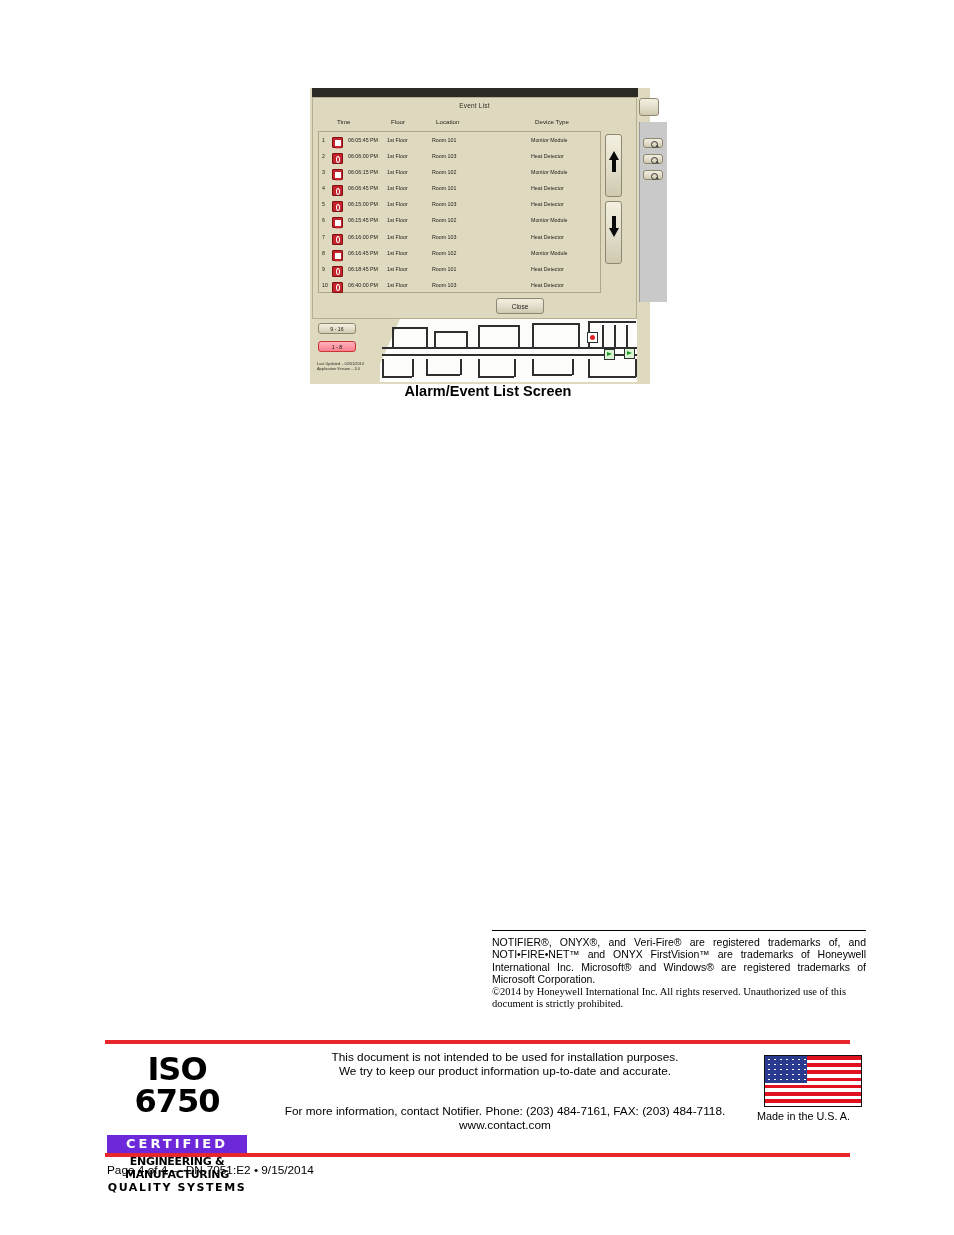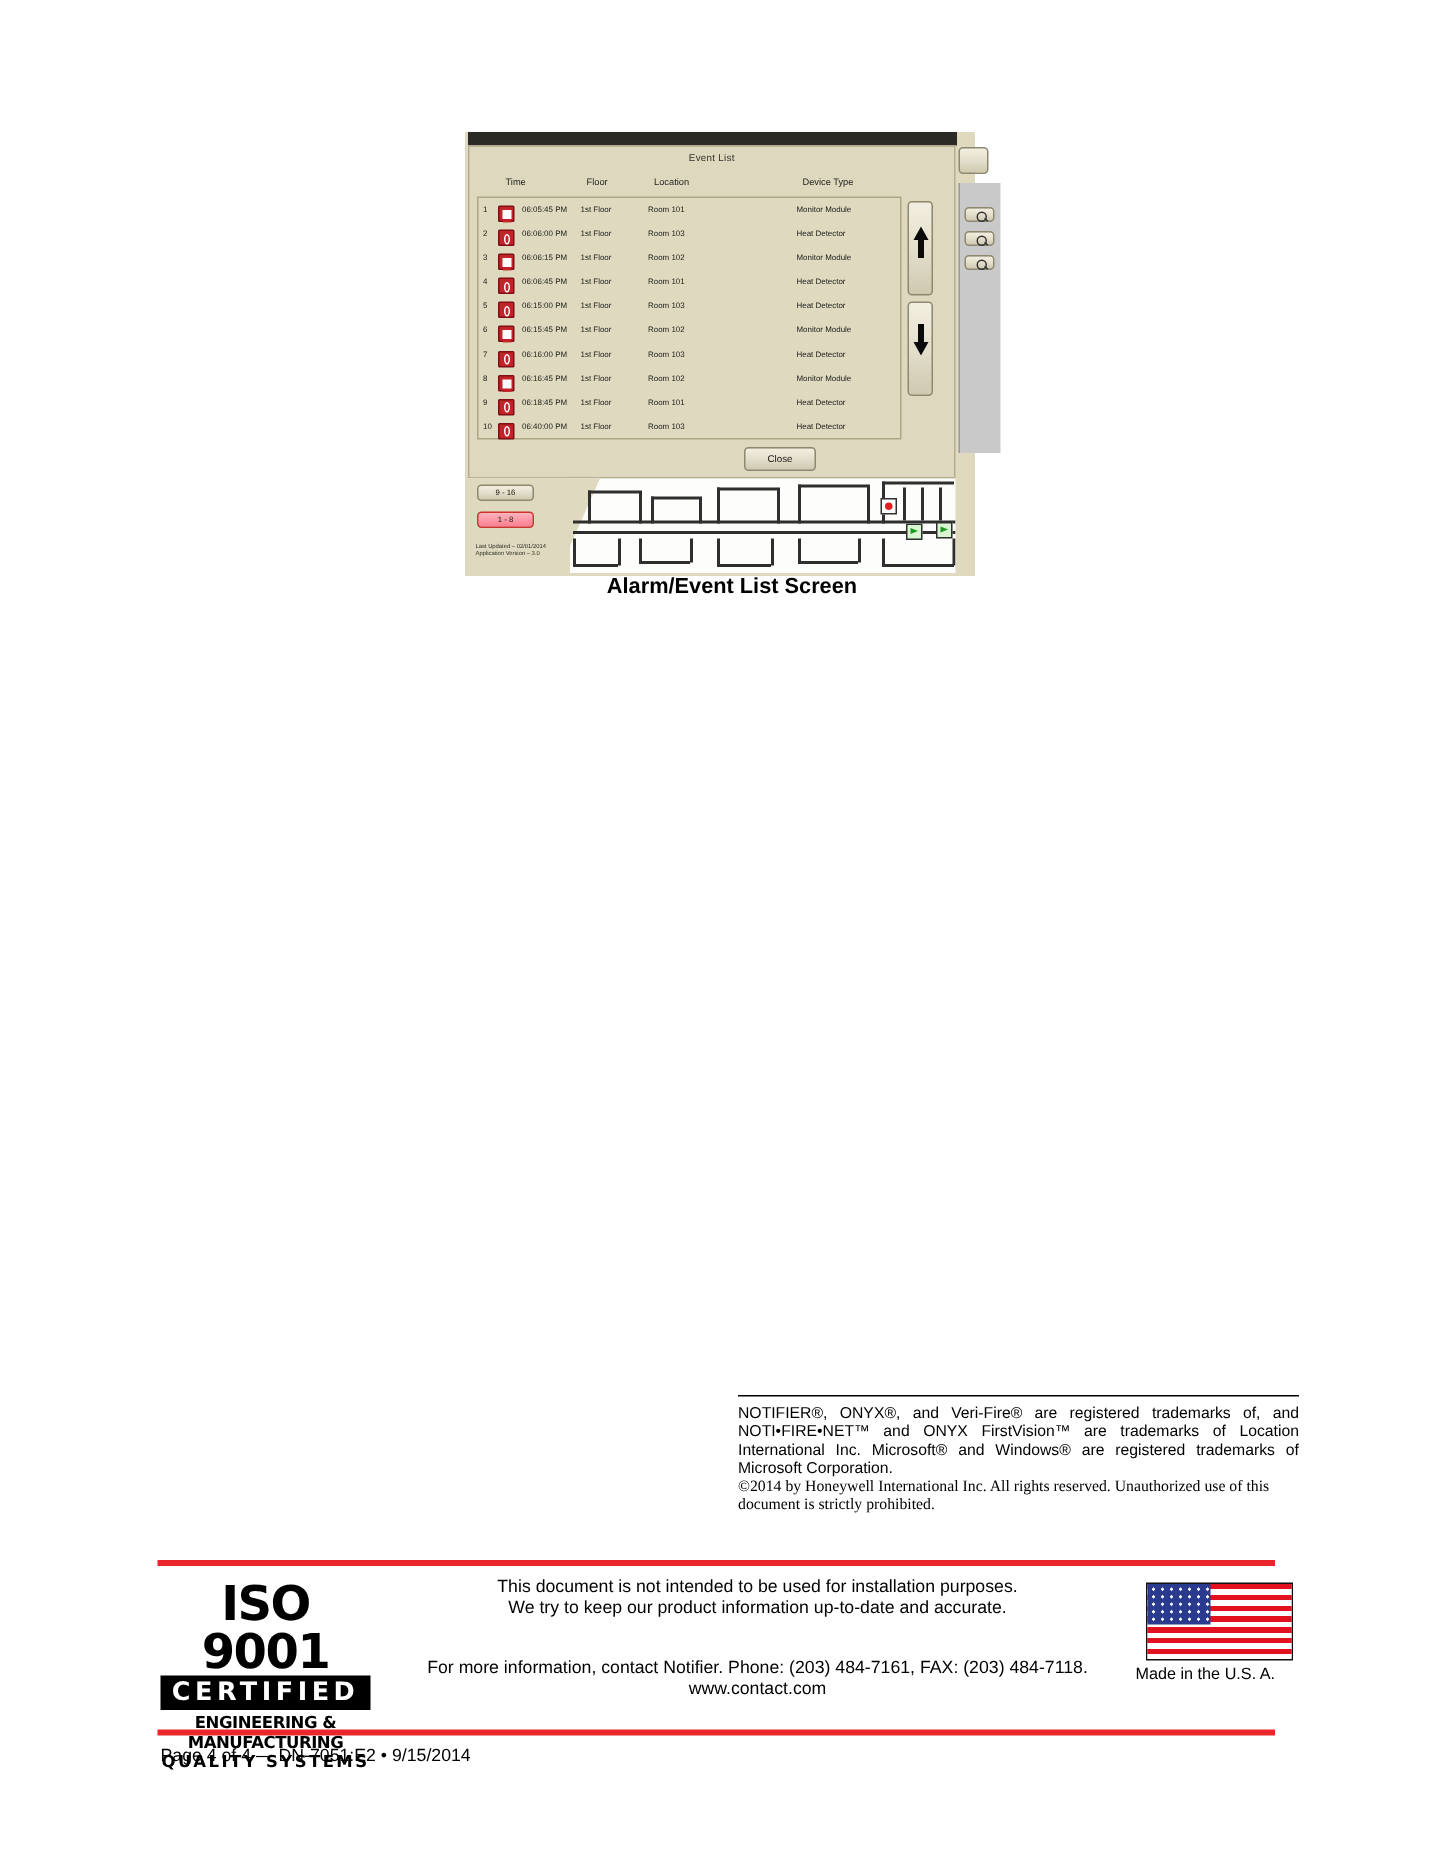--- a/index.html
+++ b/index.html
@@ -115,22 +115,22 @@
   #trademark p{margin:0;font-size:10.5px;line-height:12.4px;text-align:justify;}
   #trademark p.last{text-align:left;font-family:Liberation Serif, serif;}
 
   
   .red-rule{position:absolute;left:105px;width:745px;height:4px;background:#e8262c;}
   #rule-top{top:1040px;}
   #rule-bottom{top:1153px;}
 
   #iso{position:absolute;left:107px;top:1053px;width:140px;text-align:center;color:#000;}
   .iso-main{font-size:32px;font-weight:bold;letter-spacing:-1px;line-height:32px;font-family:"DejaVu Sans",sans-serif;}
-  .iso-cert{background:#000000;color:#fff;font-size:17px;font-weight:bold;letter-spacing:3px;
-            padding:1px 0 2px 0;margin-top:0;font-family:"DejaVu Sans",sans-serif;}
+  .iso-cert{background:#6d28d9;color:#fff;font-size:13px;font-weight:bold;letter-spacing:3px;
+            padding:1px 0 2px 0;margin-top:18px;font-family:"DejaVu Sans",sans-serif;}
   .iso-l1{font-size:11px;font-weight:bold;letter-spacing:-.3px;margin-top:2px;font-family:"DejaVu Sans",sans-serif;}
   .iso-l2{font-size:11px;font-weight:bold;letter-spacing:1.6px;font-family:"DejaVu Sans",sans-serif;}
 
   #center-footer{position:absolute;left:270px;top:1050px;width:470px;text-align:center;}
   #center-footer p{margin:0;font-size:11.8px;line-height:14.4px;}
   #center-footer .contact{margin-top:25px;}
 
   #flag-block{position:absolute;left:757px;top:1055px;width:112px;text-align:left;}
   .flag{width:98px;height:52px;margin:0 auto;position:relative;background:#fff;border:1px solid #111;box-sizing:border-box;}
   .stripes{position:absolute;left:0;top:0;width:100%;height:100%;
@@ -321,28 +321,28 @@
       <div class="dev-exit e2"></div>
     </div>
   </div>
 
 </div>
 
 <div class="fig-caption">Alarm/Event List Screen</div>
 
 <div id="trademark">
   <div class="rule"></div>
-  <p>NOTIFIER®, ONYX®, and Veri-Fire® are registered trademarks of, and NOTI•FIRE•NET™ and ONYX FirstVision™ are trademarks of Location International Inc. Microsoft® and Windows® are registered trademarks of Microsoft Corporation.</p>
+  <p>NOTIFIER®, ONYX®, and Veri-Fire® are registered trademarks of, and NOTI•FIRE•NET™ and ONYX FirstVision™ are trademarks of Honeywell International Inc. Microsoft® and Windows® are registered trademarks of Microsoft Corporation.</p>
   <p class="last">©2014 by Honeywell International Inc. All rights reserved. Unauthorized use of this document is strictly prohibited.</p>
 </div>
 
 <div class="red-rule" id="rule-top"></div>
 
 <div id="iso">
-  <div class="iso-main">ISO 9001</div>
+  <div class="iso-main">ISO 6750</div>
   <div class="iso-cert">CERTIFIED</div>
   <div class="iso-l1">ENGINEERING &amp; MANUFACTURING</div>
   <div class="iso-l2">QUALITY SYSTEMS</div>
 </div>
 
 <div id="center-footer">
   <p>This document is not intended to be used for installation purposes.</p>
   <p>We try to keep our product information up-to-date and accurate.</p>
   <p class="contact">For more information, contact Notifier. Phone: (203) 484-7161, FAX: (203) 484-7118.</p>
   <p>www.contact.com</p>

